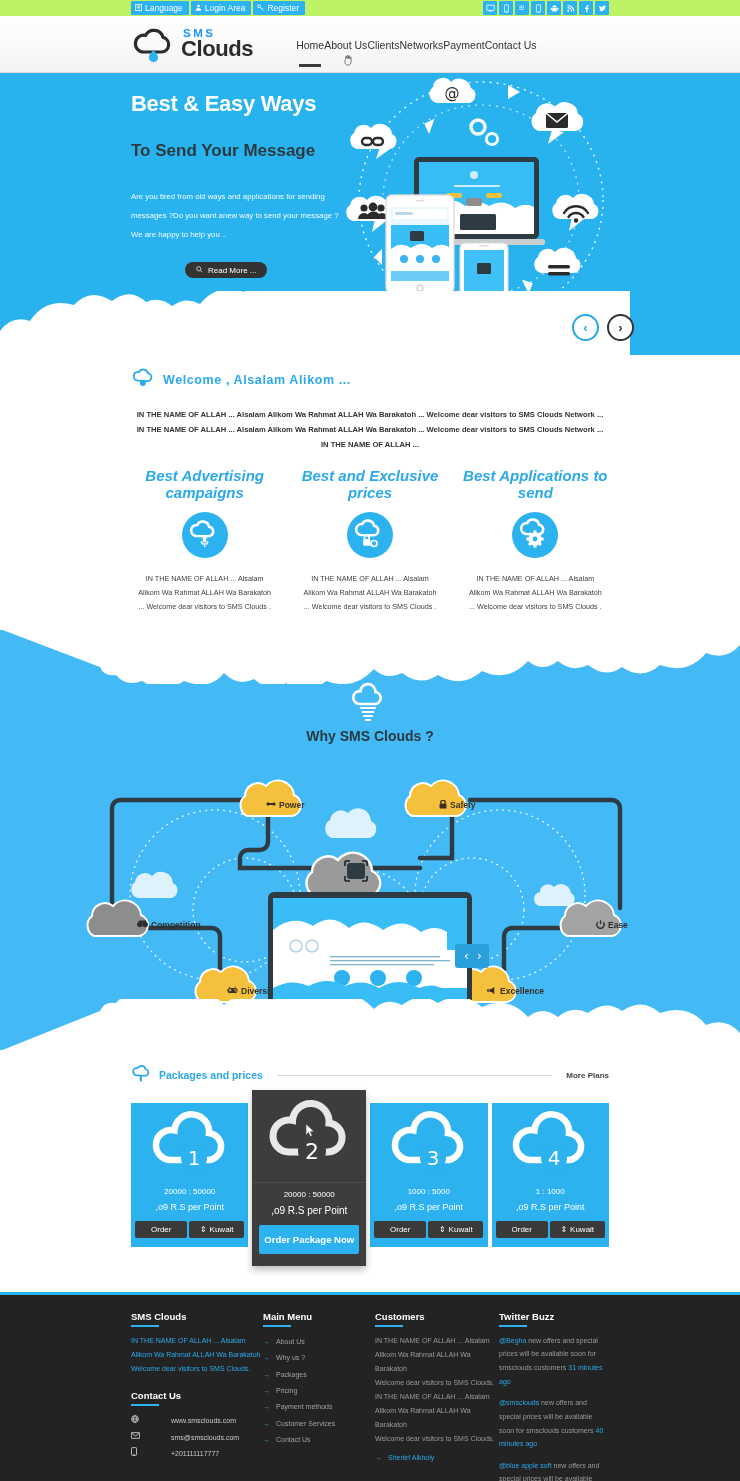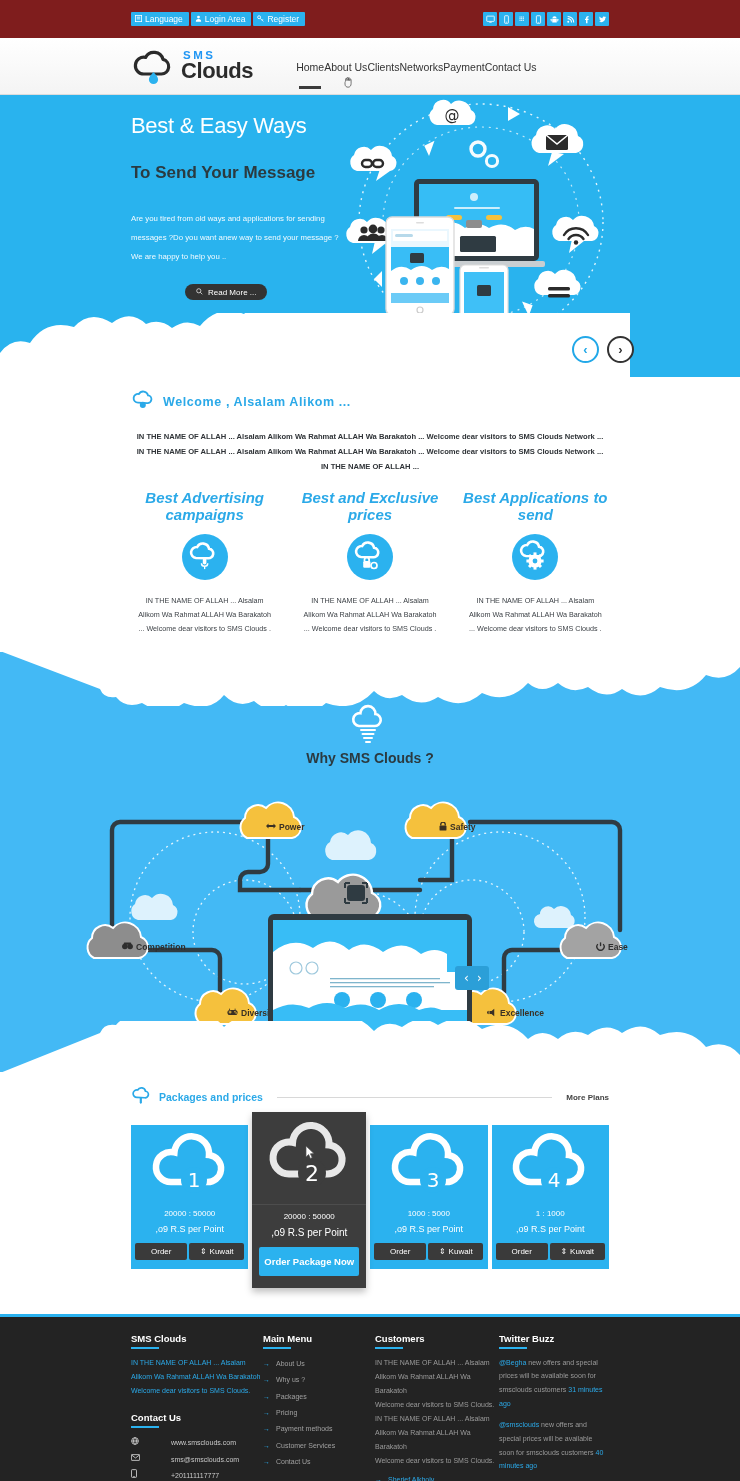--- a/index.html
+++ b/index.html
@@ -6,22 +6,22 @@
   * { box-sizing: border-box; margin: 0; padding: 0; }
   html, body {
     width: 740px;
     font-family: "Liberation Sans", sans-serif;
     background: #ffffff;
   }
   body { width: 740px; overflow-x: hidden; }
 
   
   .topbar {
-    height: 38px;
-    background: #7f1d1d;
+    height: 16px;
+    background: #bef264;
     display: flex;
     align-items: center;
     position: relative;
   }
   .topbar-left {
     display: flex;
     gap: 2px;
     margin-left: 131px;
   }
   .tb-btn {
@@ -125,21 +125,21 @@
     position: relative;
     height: 282px;
     background: #29b3ee;
     overflow: hidden;
   }
   .hero-inner { position: relative; width: 740px; height: 100%; }
   .hero-copy { position: absolute; left: 131px; top: 18px; width: 230px; }
   .hero-title {
     color: #fff;
     font-size: 22px;
-    font-weight: normal;
+    font-weight: bold;
     letter-spacing: -0.3px;
   }
   .hero-sub {
     color: #2b3a40;
     font-size: 17px;
     font-weight: bold;
     margin-top: 24px;
   }
   .hero-para {
     color: #f2fbff;
@@ -825,21 +825,21 @@
     </div>
     <div class="badge badge-y" style="left:430px; top:47px;">
       <span>
         <svg width="8" height="9" viewBox="0 0 9 10">
             <path d="M2 4 V2.6 a2.5 2.5 0 0 1 5 0 V4" fill="none" stroke="#3a3024" stroke-width="1.5"></path>
             <rect x="0.6" y="4" width="7.8" height="5.6" rx="1" fill="#3a3024"></rect>
           </svg>
       </span>
       <span>Safety</span>
     </div>
-    <div class="badge badge-g" style="left:113px; top:167px;">
+    <div class="badge badge-g" style="left:128px; top:167px;">
       <span>
         <svg width="11" height="8" viewBox="0 0 13 9">
             <circle cx="3.4" cy="5" r="3.3" fill="#2e2e2e"></circle>
             <circle cx="9.6" cy="5" r="3.3" fill="#2e2e2e"></circle>
             <rect x="2" y="0.5" width="9" height="2.4" rx="1.2" fill="#2e2e2e"></rect>
           </svg>
       </span>
       <span>Competition</span>
     </div>
     <div class="badge badge-g" style="left:587px; top:167px;">

